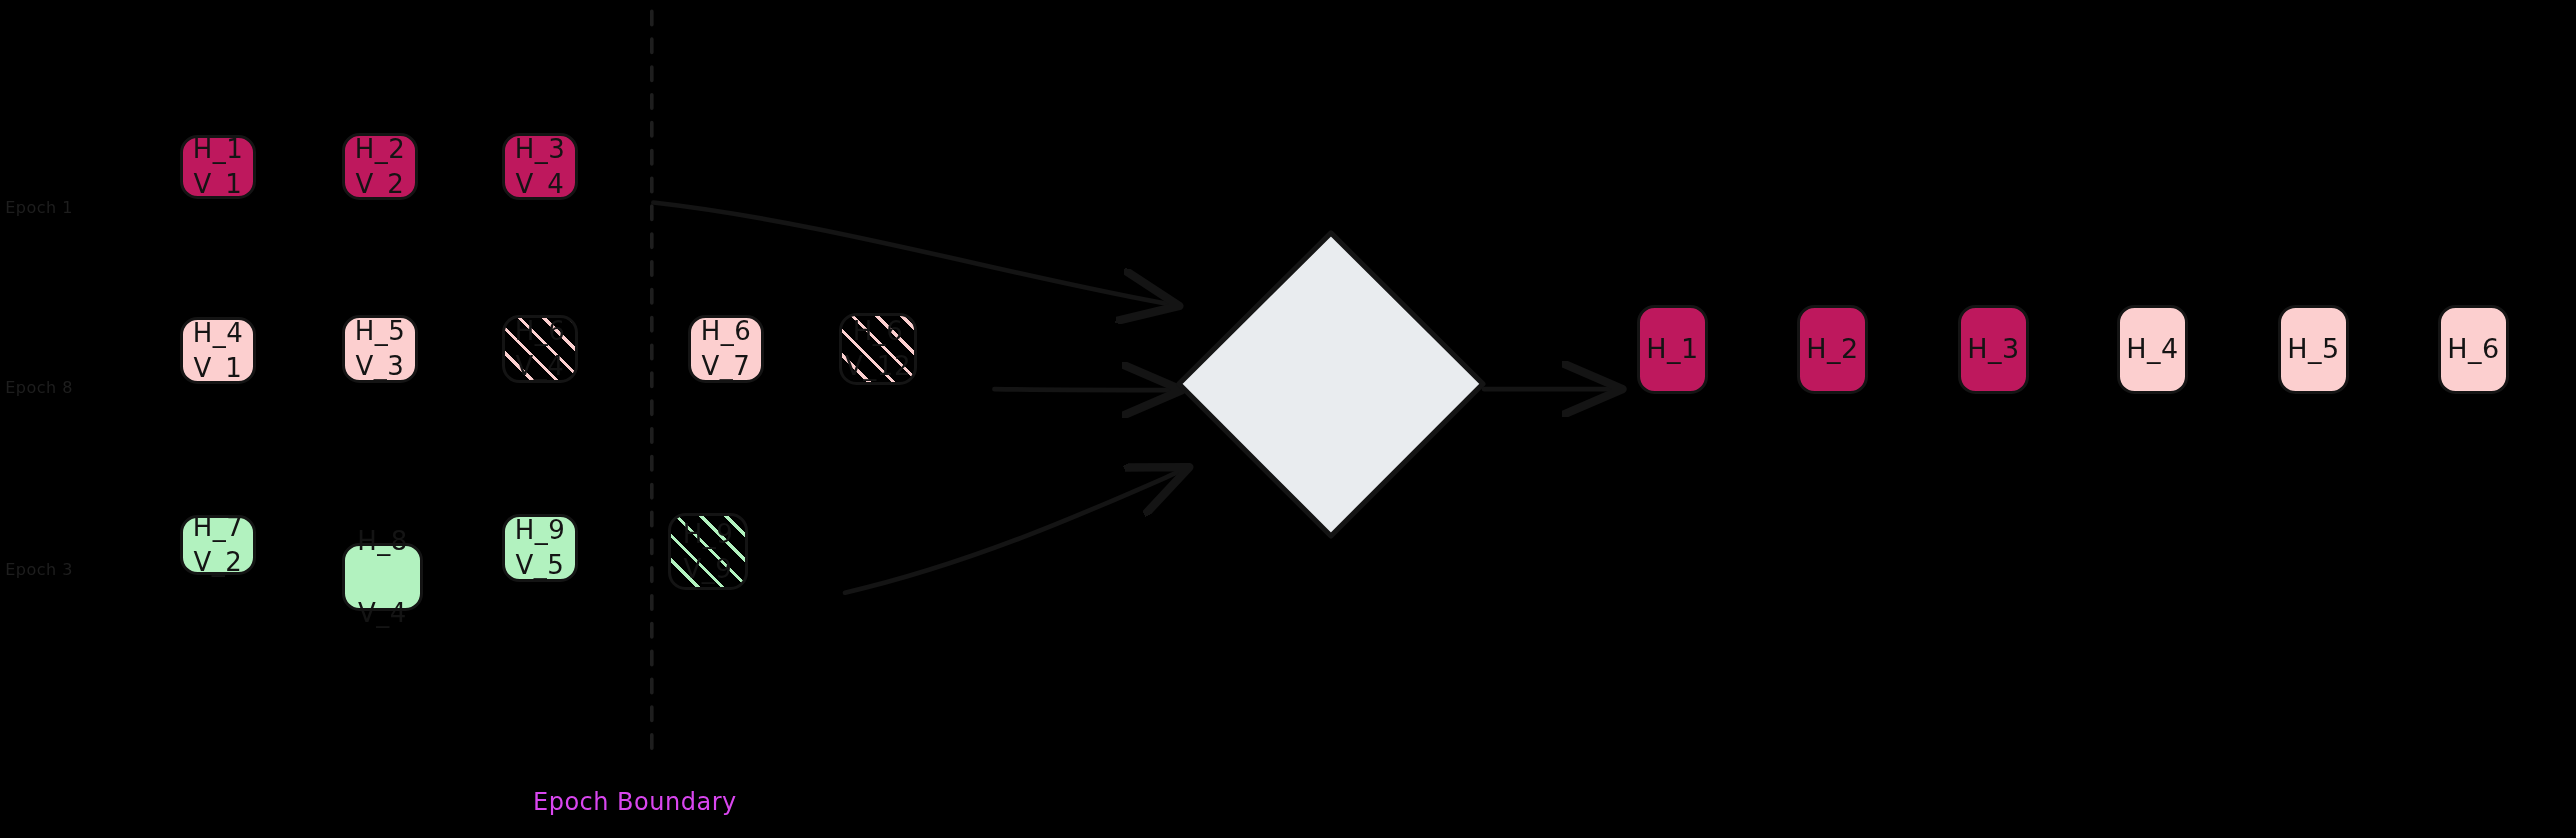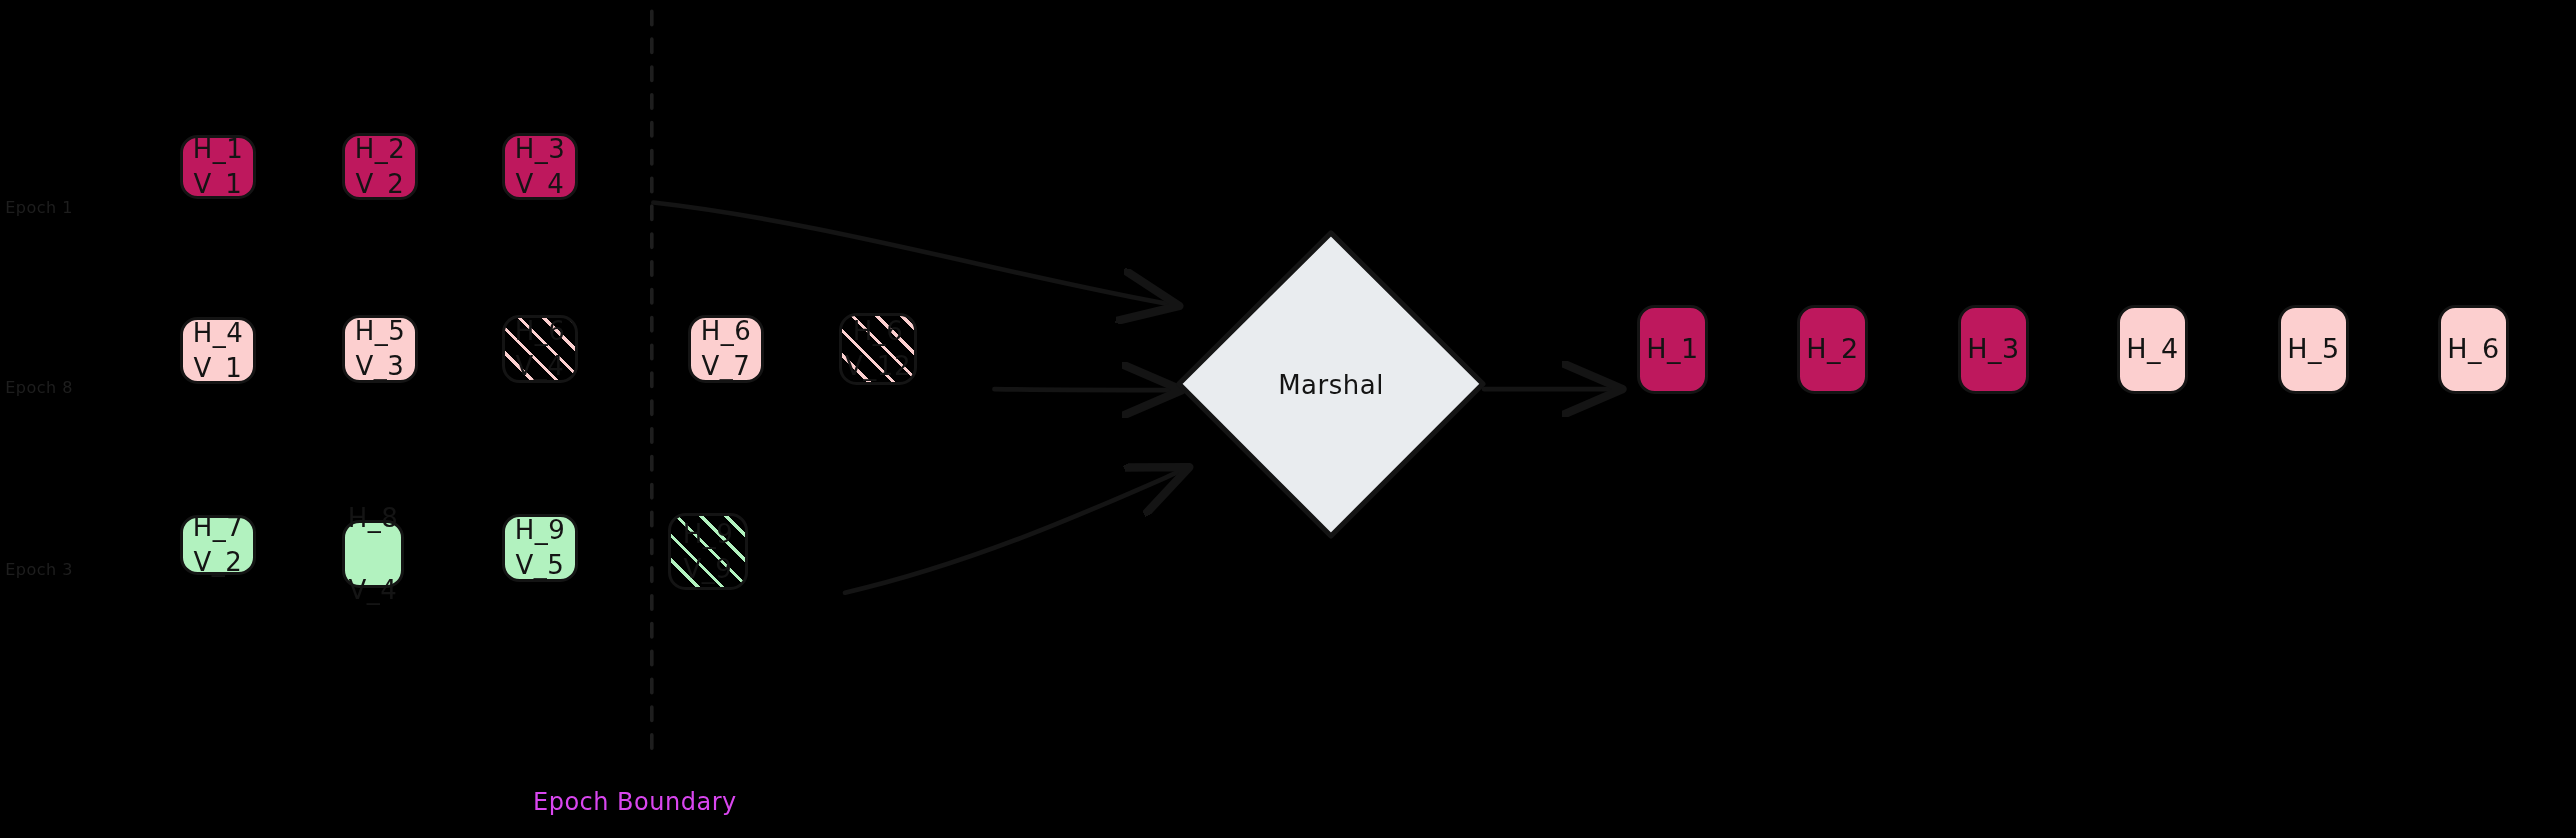--- a/index.html
+++ b/index.html
@@ -113,36 +113,33 @@
   </div>
   <div class="node hatch h-pink" style="left:839px;top:313px;width:78px;height:72px;">
     <span class="l1">H_6</span>
     <span class="l2">V_12</span>
   </div>
 
   <div class="node fill-green" style="left:180px;top:515px;width:76px;height:60px;">
     <span class="l1">H_7</span>
     <span class="l2">V_2</span>
   </div>
-  <div class="node fill-green" style="left:342px;top:520px;width:62px;height:68px;gap:37px;">
+  <div class="node fill-green" style="left:342px;top:543px;width:81px;height:68px;gap:37px;">
     <span class="l1">H_8</span>
     <span class="l2">V_4</span>
   </div>
   <div class="node fill-green" style="left:502px;top:514px;width:76px;height:68px;">
     <span class="l1">H_9</span>
     <span class="l2">V_5</span>
   </div>
   <div class="node hatch h-green" style="left:668px;top:513px;width:80px;height:77px;">
     <span class="l1">H_9</span>
     <span class="l2">V_9</span>
   </div>
 
-  <div class="diamond-wrap" style="left:1179px;top:233px;width:304px;height:303px;">
-    <div class="diamond-label">Marshal</div>
-  </div>
 
   <div class="boundary-label" style="left:533px;top:788px;">Epoch Boundary</div>
 
   <div class="node out fill-blue" style="left:1637px;top:305px;width:71px;height:89px;">
     <span class="l1">H_1</span>
   </div>
   <div class="node out fill-blue" style="left:1797px;top:305px;width:71px;height:89px;">
     <span class="l1">H_2</span>
   </div>
   <div class="node out fill-blue" style="left:1958px;top:305px;width:71px;height:89px;">

